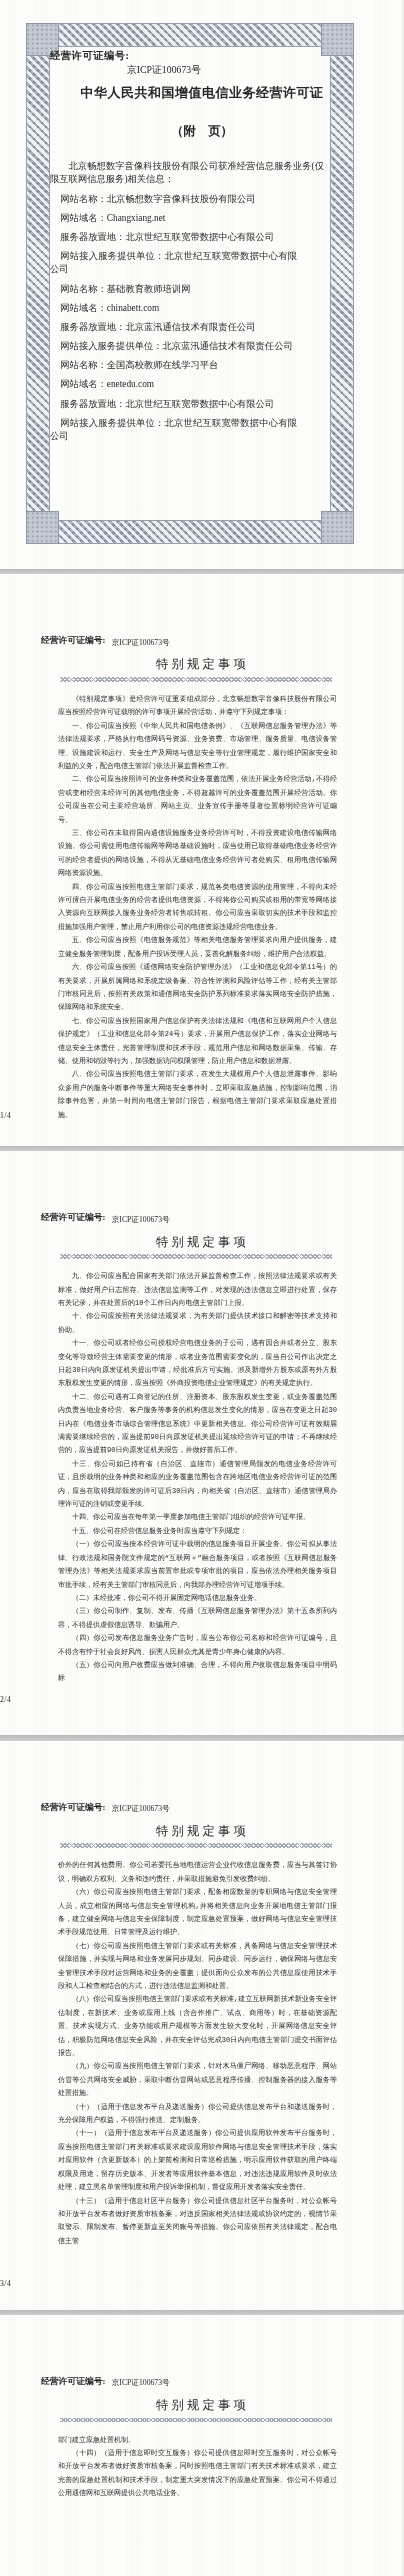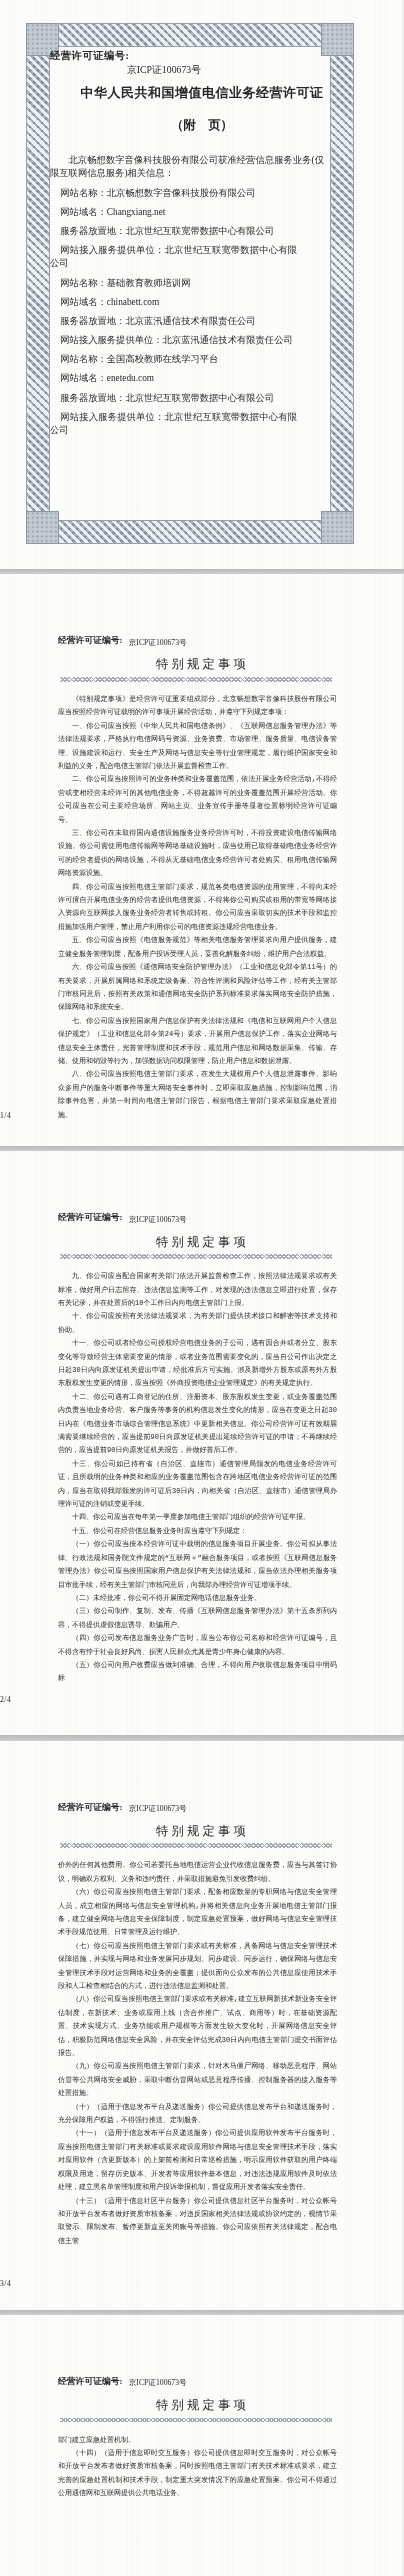--- a/index.html
+++ b/index.html
@@ -25,28 +25,28 @@
   .fe-right{right:0;top:0;bottom:0;width:24px;}
   .corner{position:absolute;width:33px;height:33px;background-color:#c3cad3;
       background-image:radial-gradient(circle, #8d97a4 0.8px, rgba(0,0,0,0) 1.1px);
       background-size:4.6px 4.6px;box-shadow:inset 0 0 0 1px #8d97a4;}
   .c-tl{left:0;top:0;} .c-tr{right:0;top:0;} .c-bl{left:0;bottom:0;} .c-br{right:0;bottom:0;}
 
   .p1-content{position:absolute;left:50px;top:49px;width:304px;}
   .p1-hdr-label{font-size:10.3px;font-weight:bold;letter-spacing:0.5px;}
   .p1-hdr-value{display:block;margin:1px 0 0 77px;font-size:9.8px;}
   .p1-title{margin:7.2px 0 0;text-align:center;font-size:13px;font-weight:bold;letter-spacing:0.5px;}
-  .p1-subtitle{margin:15px 0 0;text-align:center;font-size:12.4px;font-weight:bold;}
+  .p1-subtitle{margin:21px 0 0;text-align:center;font-size:12.4px;font-weight:bold;}
   .p1-intro{margin:19.6px 0 0;width:274px;font-size:9.3px;line-height:13.4px;text-indent:18.5px;text-align:justify;}
   .p1-entries{margin-top:6.2px;}
   .p1-entry{width:247px;font-size:9.3px;line-height:13px;margin:0 0 6.2px;text-indent:10.3px;text-align:justify;}
 
   
   .prov{padding-top:0;}
-  .prov-header{margin:61px 0 0 58px;}
+  .prov-header{margin:61px 0 0 41px;}
   .hdr-label{font-size:8.8px;font-weight:bold;}
   .hdr-value{font-size:7.7px;position:relative;top:1.5px;margin-left:4.1px;}
   .prov-title{margin:9.3px 0 0;text-align:center;font-size:12.4px;font-weight:normal;letter-spacing:3.1px;color:#2b2b2b;}
   .zigzag{height:4.6px;width:272px;margin:3.6px 0 0 60px;opacity:.85;
       background-image:
         repeating-linear-gradient(135deg, #98a0a9 0 1.3px, rgba(0,0,0,0) 1.3px 3.1px),
         repeating-linear-gradient(45deg, #8f97a1 0 1.3px, rgba(0,0,0,0) 1.3px 3.1px);}
   .prov-body{margin:11.3px 0 0 58px;width:279px;font-family:Liberation Mono, monospace;}
   .para{margin:0;font-size:7px;line-height:13.4px;text-align:justify;text-indent:2em;}
   .cont-first .para:first-of-type{text-indent:0;}
@@ -138,21 +138,21 @@
     <div class="zigzag"></div>
     <div class="prov-body">
 
     <p class="para">九、你公司应当配合国家有关部门依法开展监督检查工作，按照法律法规要求或有关标准，做好用户日志留存、违法信息监测等工作，对发现的违法信息立即进行处置，保存有关记录，并在处置后的10个工作日内向电信主管部门上报。</p>
         <p class="para">十、你公司应按照有关法律法规要求，为有关部门提供技术接口和解密等技术支持和协助。</p>
         <p class="para">十一、你公司或者经你公司授权经营电信业务的子公司，遇有因合并或者分立、股东变化等导致经营主体需要变更的情形，或者业务范围需要变化的，应当自公司作出决定之日起30日内向原发证机关提出申请，经批准后方可实施。涉及新增外方股东或原有外方股东股权发生变更的情形，应当按照《外商投资电信企业管理规定》的有关规定执行。</p>
         <p class="para">十二、你公司遇有工商登记的住所、注册资本、股东股权发生变更，或业务覆盖范围内负责当地业务经营、客户服务等事务的机构信息发生变化的情形，应当在变更之日起30日内在《电信业务市场综合管理信息系统》中更新相关信息。你公司经营许可证有效期届满需要继续经营的，应当提前90日向原发证机关提出延续经营许可证的申请；不再继续经营的，应当提前90日向原发证机关报告，并做好善后工作。</p>
         <p class="para">十三、你公司如已持有省（自治区、直辖市）通信管理局颁发的电信业务经营许可证，且所载明的业务种类和相应的业务覆盖范围包含在跨地区电信业务经营许可证的范围内，应当在取得我部颁发的许可证后30日内，向相关省（自治区、直辖市）通信管理局办理许可证的注销或变更手续。</p>
         <p class="para">十四、你公司应当在每年第一季度参加电信主管部门组织的经营许可证年报。</p>
         <p class="para">十五、你公司在经营信息服务业务时应当遵守下列规定：</p>
-        <p class="para">（一）你公司应当按本经营许可证中载明的信息服务项目开展业务。你公司拟从事法律、行政法规和国务院文件规定的“互联网＋”融合服务项目，或者按照《互联网信息服务管理办法》你公司应当按照国家用户信息保护有关法律法规和，应当依法办理相关服务项目审批手续，经有关主管部门审核同意后，向我部办理经营许可证增项手续。</p>
+        <p class="para">（一）你公司应当按本经营许可证中载明的信息服务项目开展业务。你公司拟从事法律、行政法规和国务院文件规定的“互联网＋”融合服务项目，或者按照《互联网信息服务管理办法》等相关法规要求应当前置审批或专项审批的项目，应当依法办理相关服务项目审批手续，经有关主管部门审核同意后，向我部办理经营许可证增项手续。</p>
         <p class="para">（二）未经批准，你公司不得开展固定网电话信息服务业务。</p>
         <p class="para">（三）你公司制作、复制、发布、传播《互联网信息服务管理办法》第十五条所列内容，不得提供虚假信息诱导、欺骗用户。</p>
         <p class="para">（四）你公司发布信息服务业务广告时，应当公布你公司名称和经营许可证编号，且不得含有悖于社会良好风尚、损害人民群众尤其是青少年身心健康的内容。</p>
         <p class="para">（五）你公司向用户收费应当做到准确、合理，不得向用户收取信息服务项目中明码标</p>
       </div>
     <div class="pagenum" style="top:544px">2/4</div>
   </section>
 
   <div class="gap"></div>
 

